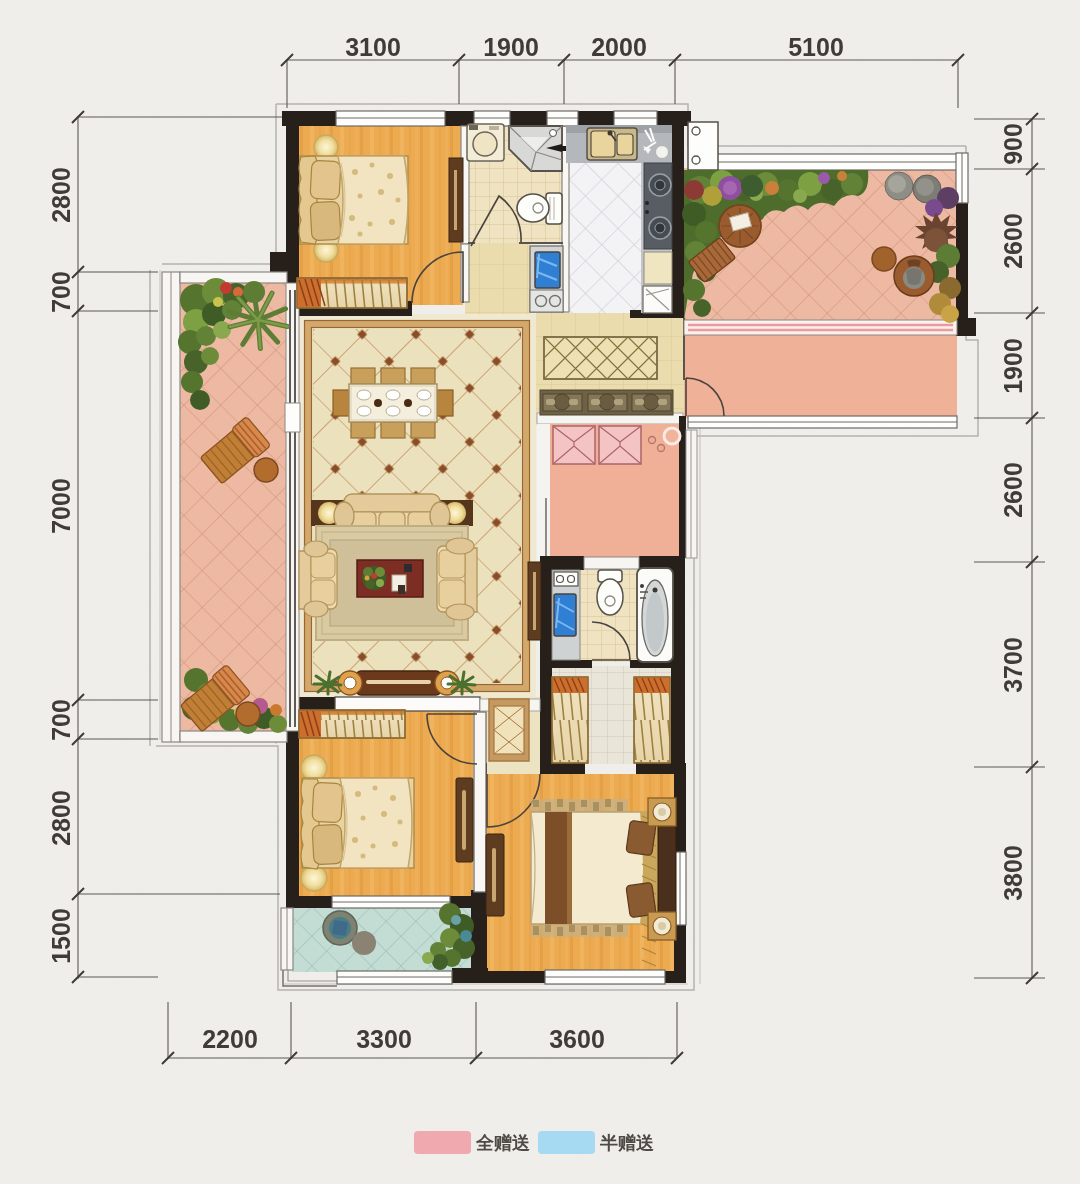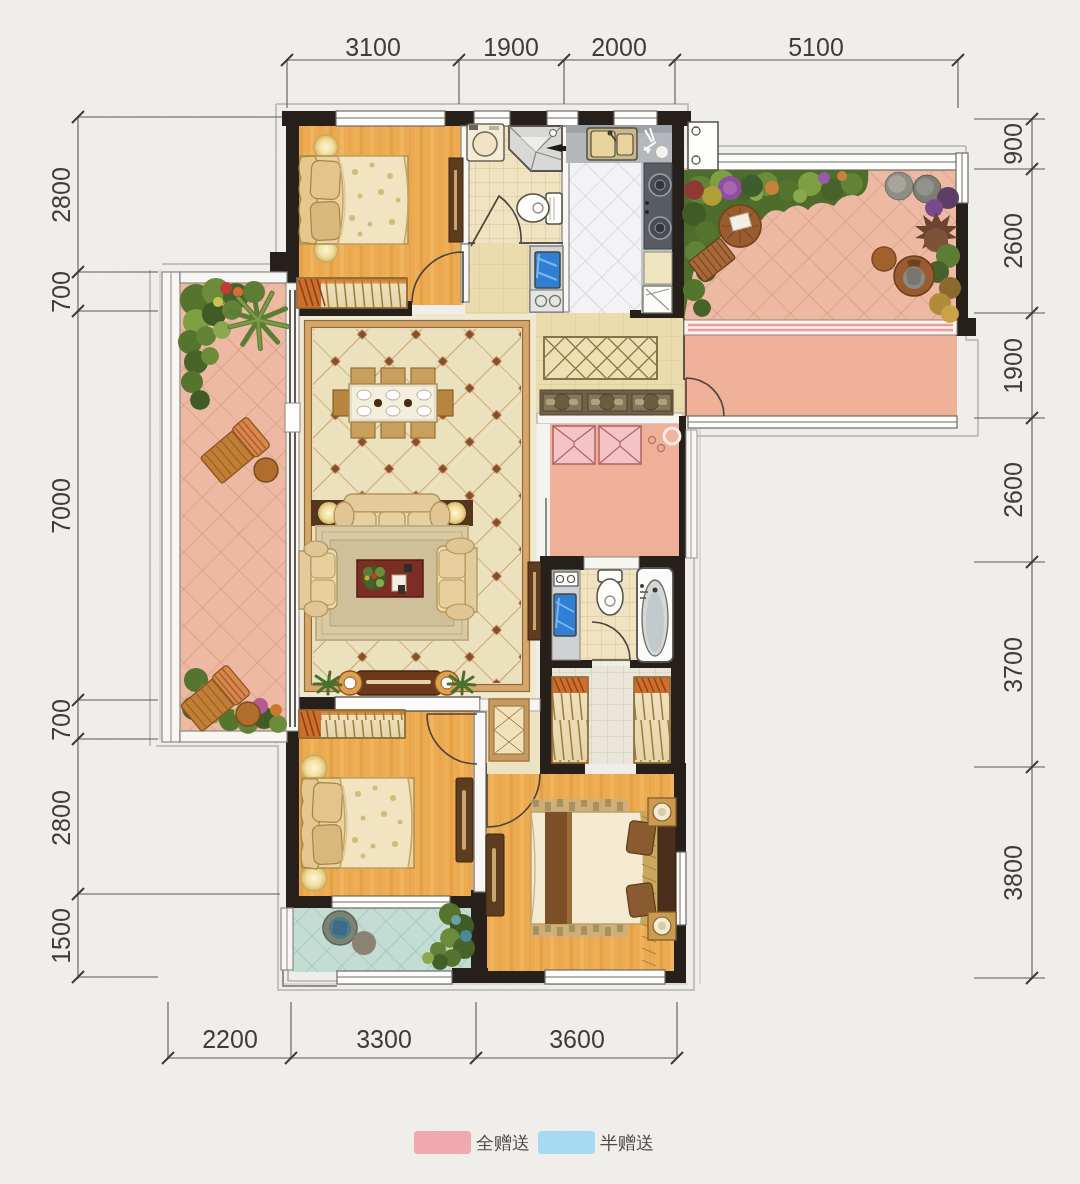--- a/index.html
+++ b/index.html
@@ -1,16 +1,16 @@
 <!DOCTYPE html>
 <html><head>
 <meta charset="utf-8">
 <style>
 html,body{margin:0;padding:0;background:#f1efec;}
-#wrap{width:1080px;height:1184px;position:relative;overflow:hidden;background:#f1efec;font-family:"Liberation Sans",sans-serif;}
+#wrap{width:1080px;height:1184px;position:relative;overflow:hidden;background:#f1efec;font-family:"Liberation Sans",sans-serif;font-weight:bold;}
 svg{display:block;}
 text{font-family:"Liberation Sans",sans-serif;}
 </style>
 </head>
 <body>
 <div id="wrap">
 <svg width="1080" height="1184" viewBox="0 0 1080 1184">
 <defs>
 <filter id="paper" x="0" y="0" width="100%" height="100%">
 <feTurbulence type="fractalNoise" baseFrequency="0.55" numOctaves="2" result="n"></feTurbulence>

